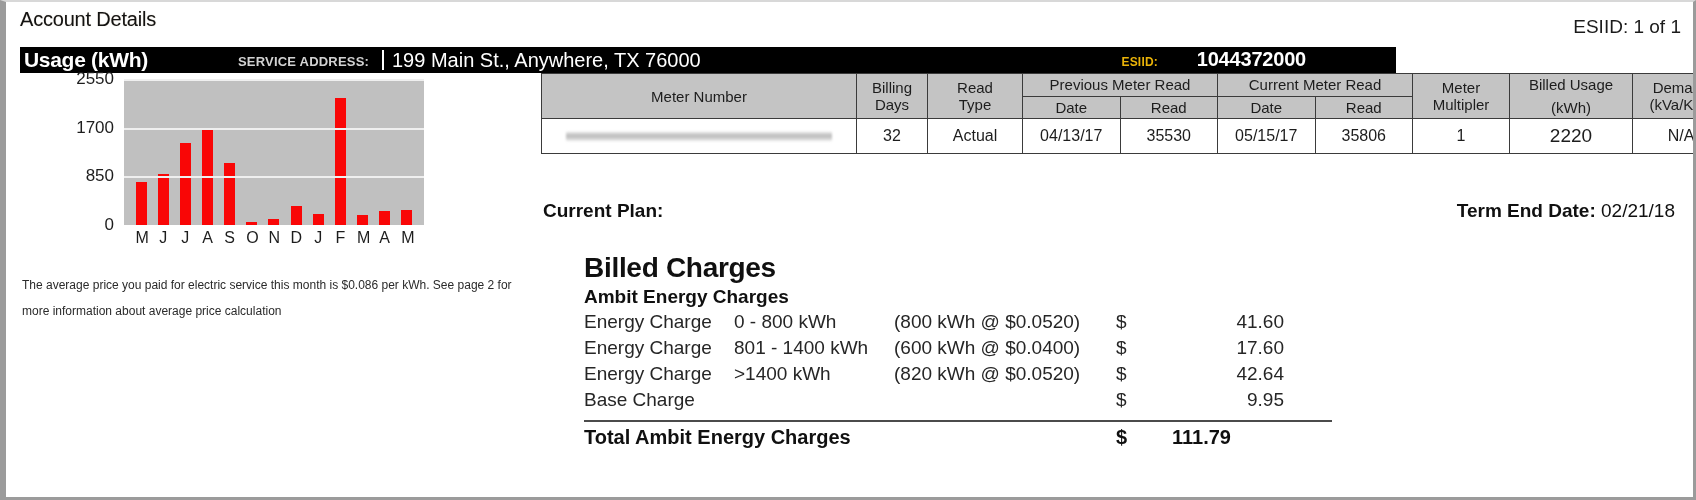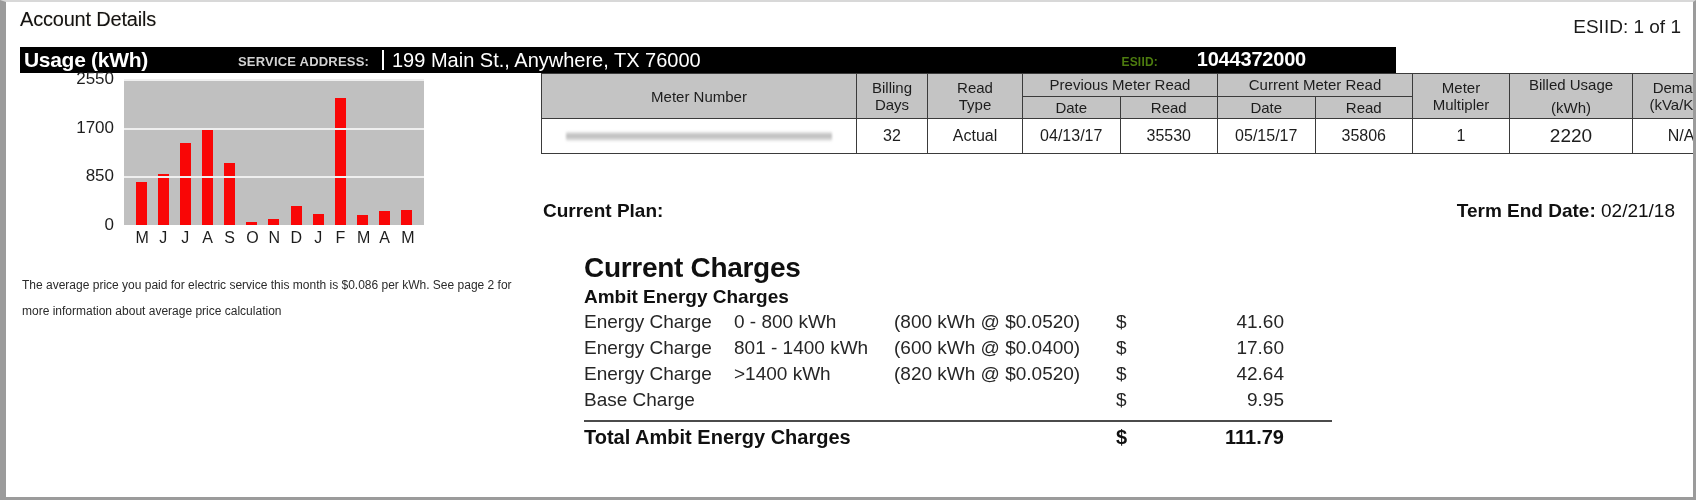--- a/index.html
+++ b/index.html
@@ -87,21 +87,21 @@
     font-size: 20px;
     color: #ffffff;
   }
   .esiid-label {
     position: absolute;
     right: 238px;
     top: 8px;
     font-size: 12px;
     font-weight: bold;
     letter-spacing: 0.2px;
-    color: #4d7c0f;
+    color: #eab308;
   }
   .esiid-value {
     position: absolute;
     right: 90px;
     top: 1px;
     font-size: 20px;
     font-weight: bold;
     color: #ffffff;
     letter-spacing: -0.2px;
   }
@@ -291,21 +291,21 @@
   }
   .total-row {
     display: flex;
     align-items: baseline;
     font-size: 20px;
     font-weight: bold;
     color: #101010;
   }
   .total-row .t-label { width: 532px; flex: 0 0 auto; }
   .total-row .t-cur   { width: 56px; flex: 0 0 auto; }
-  .total-row .t-amt   { width: 112px; flex: 0 0 auto; text-align: right; }
+  .total-row .t-amt   { width: 112px; flex: 0 0 auto; }
 </style>
 </head>
 <body>
 
 <div id="page">
 
   <div class="acct-title">Account Details</div>
   <div class="esiid-count">ESIID: 1 of 1</div>
 
   <div class="black-bar">
@@ -418,21 +418,21 @@
   <div class="current-plan">
     <span>Current Plan:</span>
     <span></span>
   </div>
   <div class="term-end">
     <b>Term End Date:</b>
     <span>02/21/18</span>
   </div>
 
   <div class="charges">
-    <div class="charges-title">Current Charges</div>
+    <div class="charges-title">Billed Charges</div>
     <div class="charges-sub">Ambit Energy Charges</div>
     <div class="charge-rows">
         <div class="charge-row">
           <span class="c-desc">Energy Charge</span>
           <span class="c-tier">0 - 800 kWh</span>
           <span class="c-calc">(800 kWh @ $0.0520)</span>
           <span class="c-cur">$</span>
           <span class="c-amt">41.60</span>
         </div>
         <div class="charge-row">

